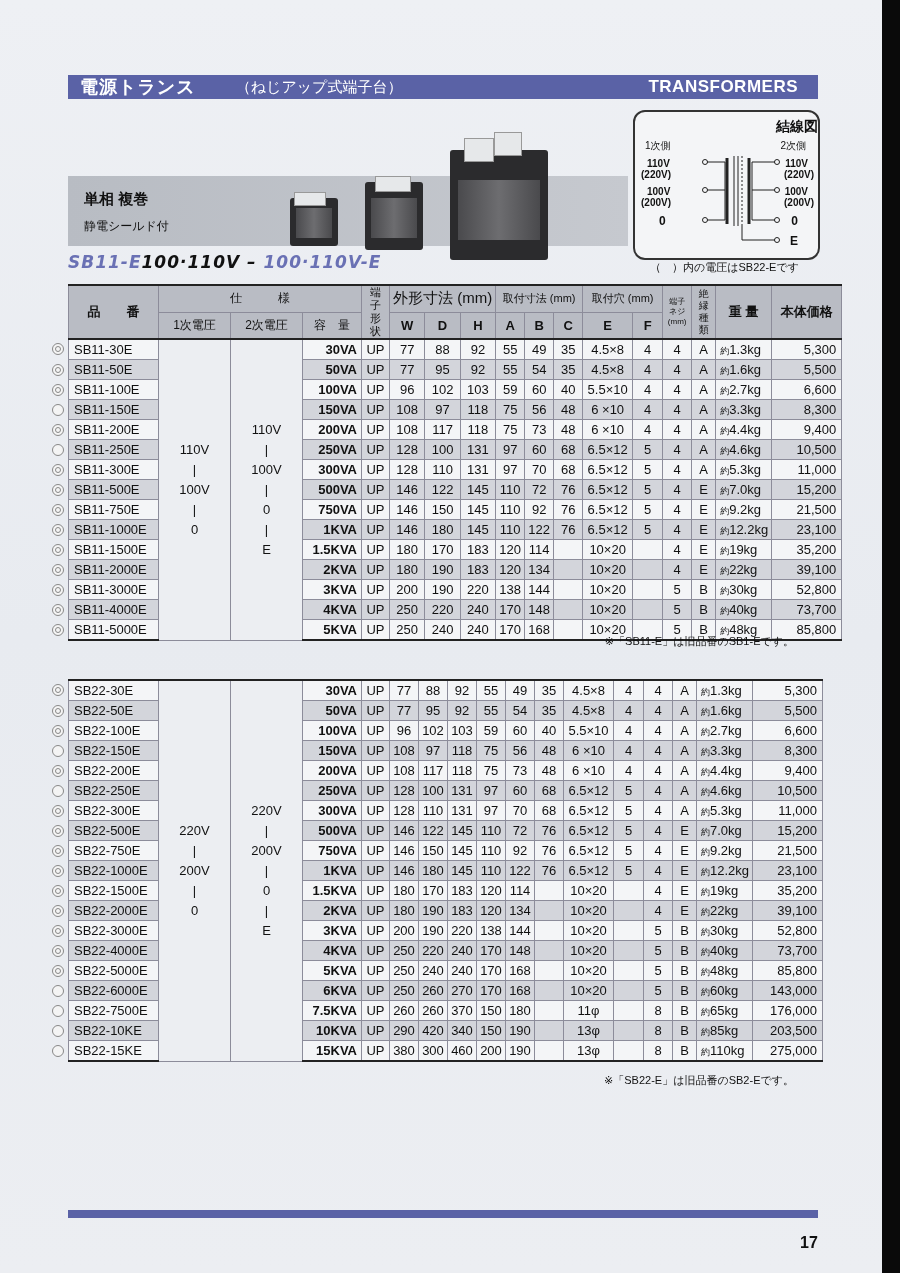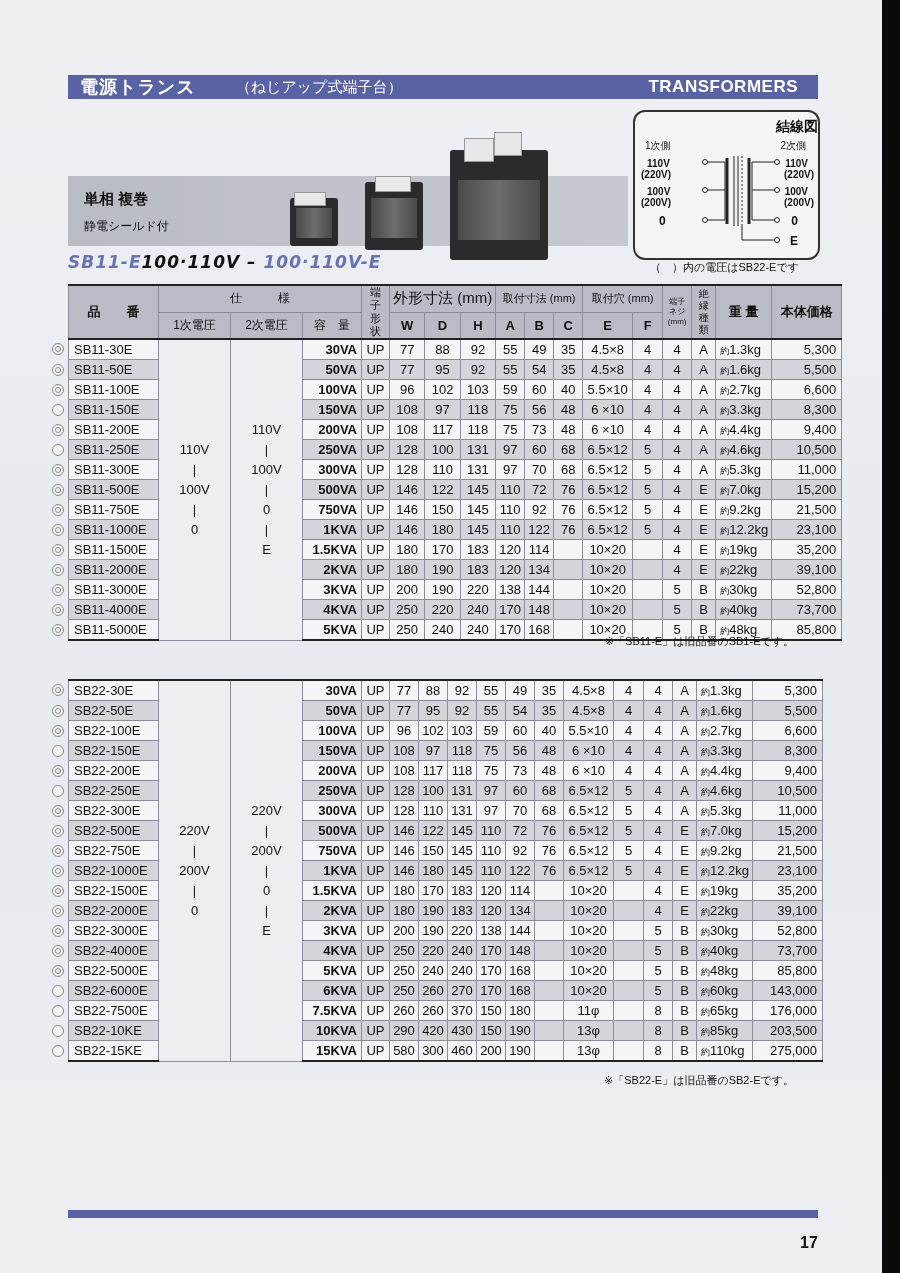--- a/index.html
+++ b/index.html
@@ -777,36 +777,36 @@
           <td>B</td>
           <td class="wt"><span class="yaku">約</span><span>65kg</span></td>
           <td class="price">176,000</td>
         </tr>
         <tr class="alt">
           <td class="model">SB22-10KE</td>
           <td class="cap">10KVA</td>
           <td>UP</td>
           <td>290</td>
           <td>420</td>
-          <td>430</td>
+          <td>340</td>
           <td>150</td>
           <td>190</td>
           <td></td>
           <td>13φ</td>
           <td></td>
           <td>8</td>
           <td>B</td>
           <td class="wt"><span class="yaku">約</span><span>85kg</span></td>
           <td class="price">203,500</td>
         </tr>
         <tr class="last">
           <td class="model">SB22-15KE</td>
           <td class="cap">15KVA</td>
           <td>UP</td>
-          <td>580</td>
+          <td>380</td>
           <td>300</td>
           <td>460</td>
           <td>200</td>
           <td>190</td>
           <td></td>
           <td>13φ</td>
           <td></td>
           <td>8</td>
           <td>B</td>
           <td class="wt"><span class="yaku">約</span><span>110kg</span></td>

